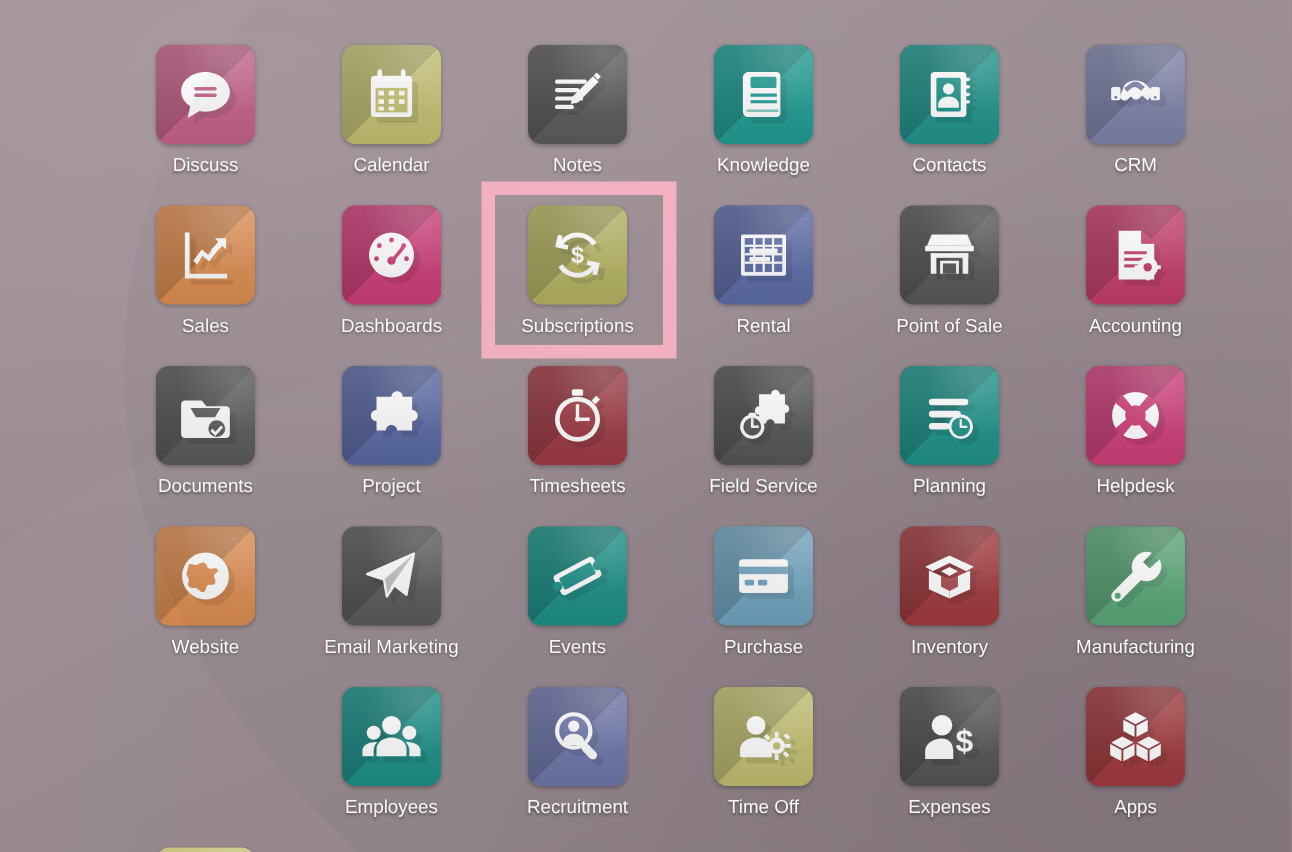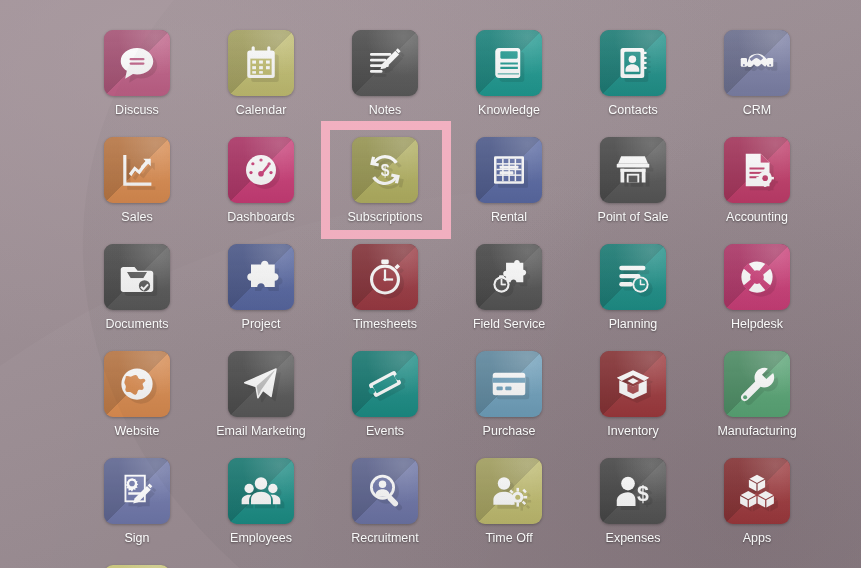--- a/index.html
+++ b/index.html
@@ -521,38 +521,20 @@
           <div class="tile-shadow"></div>
           <div class="tile-glyph">
             <svg viewBox="0 0 64 64">
               <path fill="#ffffff" d="M44 6c-8.8 0-16 7.2-16 16 0 2 .4 4 1.1 5.8L8 49c-2.4 2.4-2.4 6.2 0 8.6s6.2 2.4 8.6 0l21.2-21.1c1.8.7 3.7 1.1 5.7 1.1 8.8 0 16-7.2 16-16 0-2.6-.6-5-1.7-7.1L47 24l-7-7 9.5-9.5C47.6 6.5 45.9 6 44 6z"></path>
               <circle cx="13" cy="53" r="3.2" fill="#5aa877"></circle>
             </svg>
           </div>
         </div>
         <div class="app-label">Manufacturing</div>
       </div>
-      <div class="app-item" style="left: 75px; top: 458px;">
-        <div class="app-tile" style="background: rgb(112, 120, 171);">
-          <div class="tile-shadow"></div>
-          <div class="tile-glyph">
-            <svg viewBox="0 0 64 64">
-              <path fill="#ffffff" d="M12 6h34v44H12z"></path>
-              <path fill="#7078ab" d="M15 9h28v38H15z"></path>
-              <circle cx="24" cy="20" r="8" fill="#ffffff"></circle>
-              <path fill="#ffffff" d="M24 11l2.2 2.6 3.2-1.2.2 3.4 3.4.4-1.6 3 2.6 2.2-2.6 2.2 1.6 3-3.4.4-.2 3.4-3.2-1.2L24 33l-2.2-2.8-3.2 1.2-.2-3.4-3.4-.4 1.6-3-2.6-2.2 2.6-2.2-1.6-3 3.4-.4.2-3.4 3.2 1.2z"></path>
-              <circle cx="24" cy="20" r="4.5" fill="#7078ab"></circle>
-              <rect x="18" y="34" width="20" height="4" fill="#ffffff"></rect>
-              <path fill="#ffffff" d="M48 24l6 6-20 20-8 2 2-8z"></path>
-              <path fill="#ffffff" d="M52 20l4.5 4.5-3 3L49 23z"></path>
-            </svg>
-          </div>
-        </div>
-        <div class="app-label">Sign</div>
-      </div>
       <div class="app-item" style="left: 199px; top: 458px;">
         <div class="app-tile" style="background: rgb(29, 145, 137);">
           <div class="tile-shadow"></div>
           <div class="tile-glyph">
             <svg viewBox="0 0 64 64">
               <circle cx="32" cy="20" r="10" fill="#ffffff"></circle>
               <path fill="#ffffff" d="M32 33c-9 0-16 5.4-16 12v8h32v-8c0-6.6-7-12-16-12z"></path>
               <circle cx="13" cy="28" r="7.5" fill="#ffffff"></circle>
               <path fill="#ffffff" d="M13 38c-6.6 0-12 4-12 9v6h12V47c0-3.4 1.4-6.6 3.8-9-1.2-.2-2.5 0-3.8 0z"></path>
               <circle cx="51" cy="28" r="7.5" fill="#ffffff"></circle>

